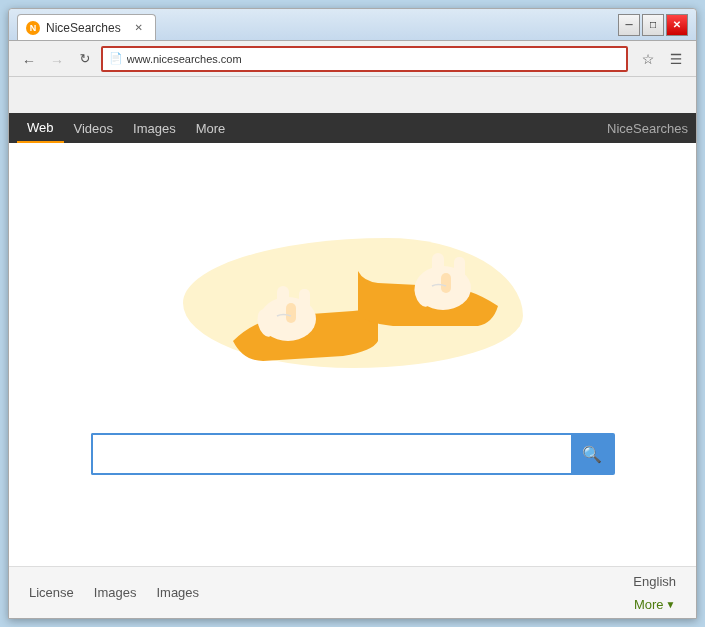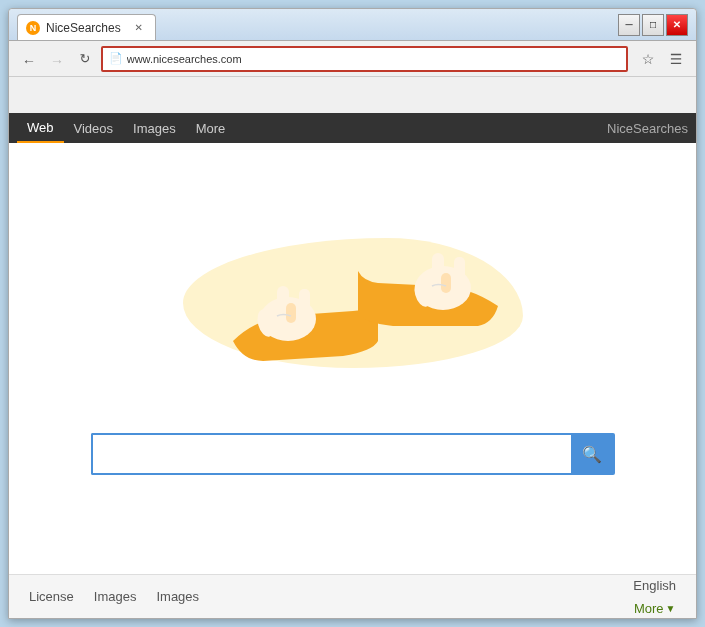--- a/index.html
+++ b/index.html
@@ -292,21 +292,21 @@
       align-items: center;
       justify-content: center;
       color: white;
       font-size: 16px;
     }
 
     
     .page-footer {
       background: #f5f5f5;
       border-top: 1px solid #ddd;
-      height: 44px;
+      height: 52px;
       display: flex;
       align-items: center;
       padding: 0 20px;
       font-size: 13px;
     }
 
     .footer-links {
       display: flex;
       gap: 20px;
     }

